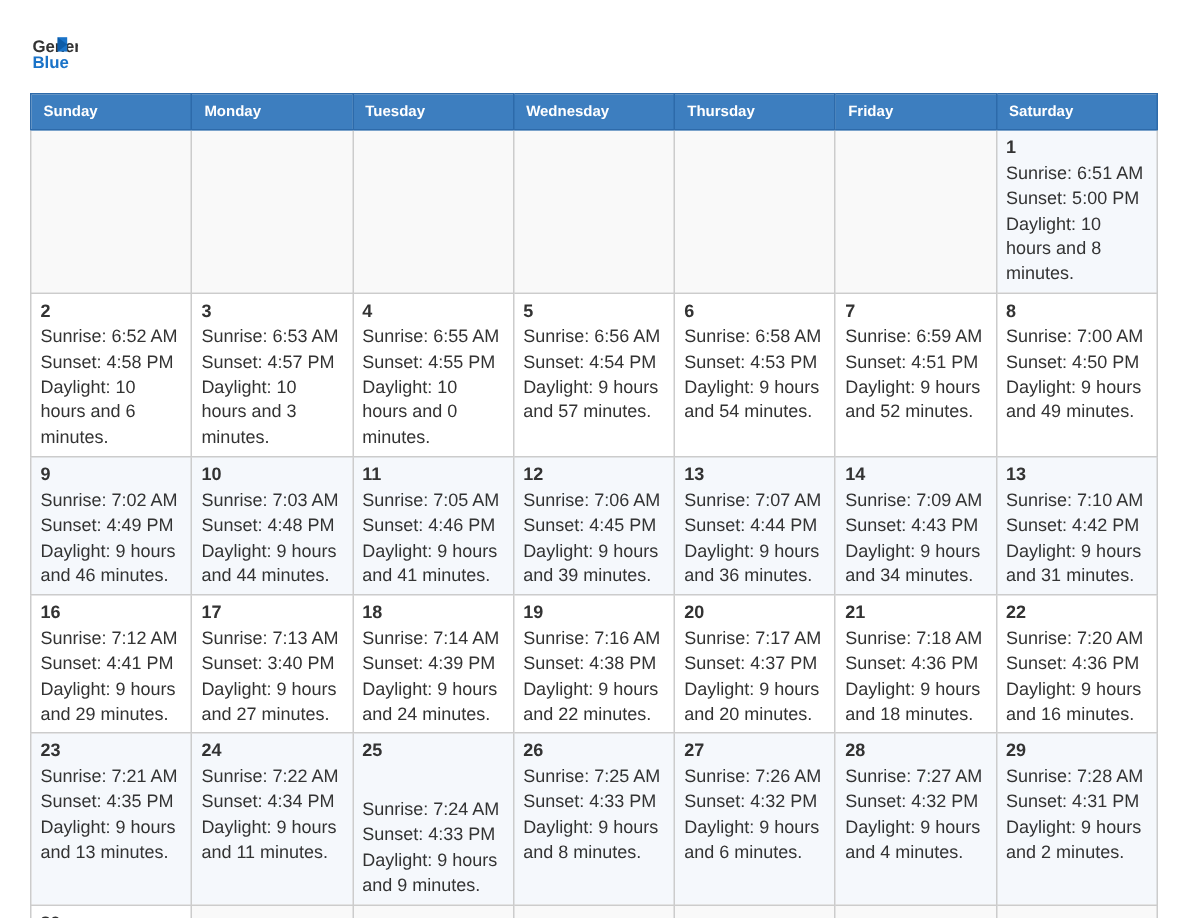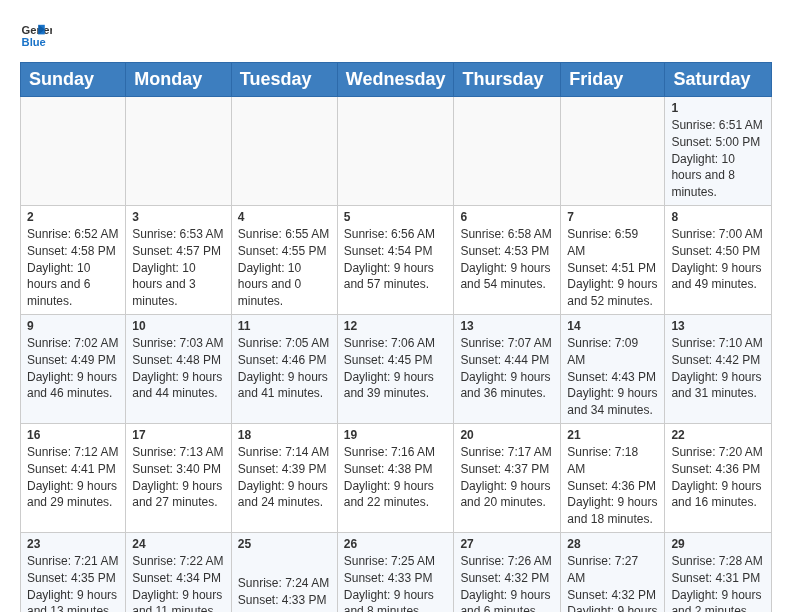--- a/index.html
+++ b/index.html
@@ -40,21 +40,21 @@
     .calendar {
       width: 100%;
       border-collapse: collapse;
       border: 1px solid #ccc;
     }
     .calendar th {
       background-color: #3d7ebf;
       color: white;
       text-align: left;
       padding: 6px 8px;
-      font-size: 18px;
+      font-size: 10px;
       font-weight: bold;
       border: 1px solid #2d6aaa;
     }
     .calendar td {
       vertical-align: top;
       border: 1px solid #ccc;
       padding: 4px 6px;
       width: 108px;
       min-height: 80px;
       font-size: 10.5px;

